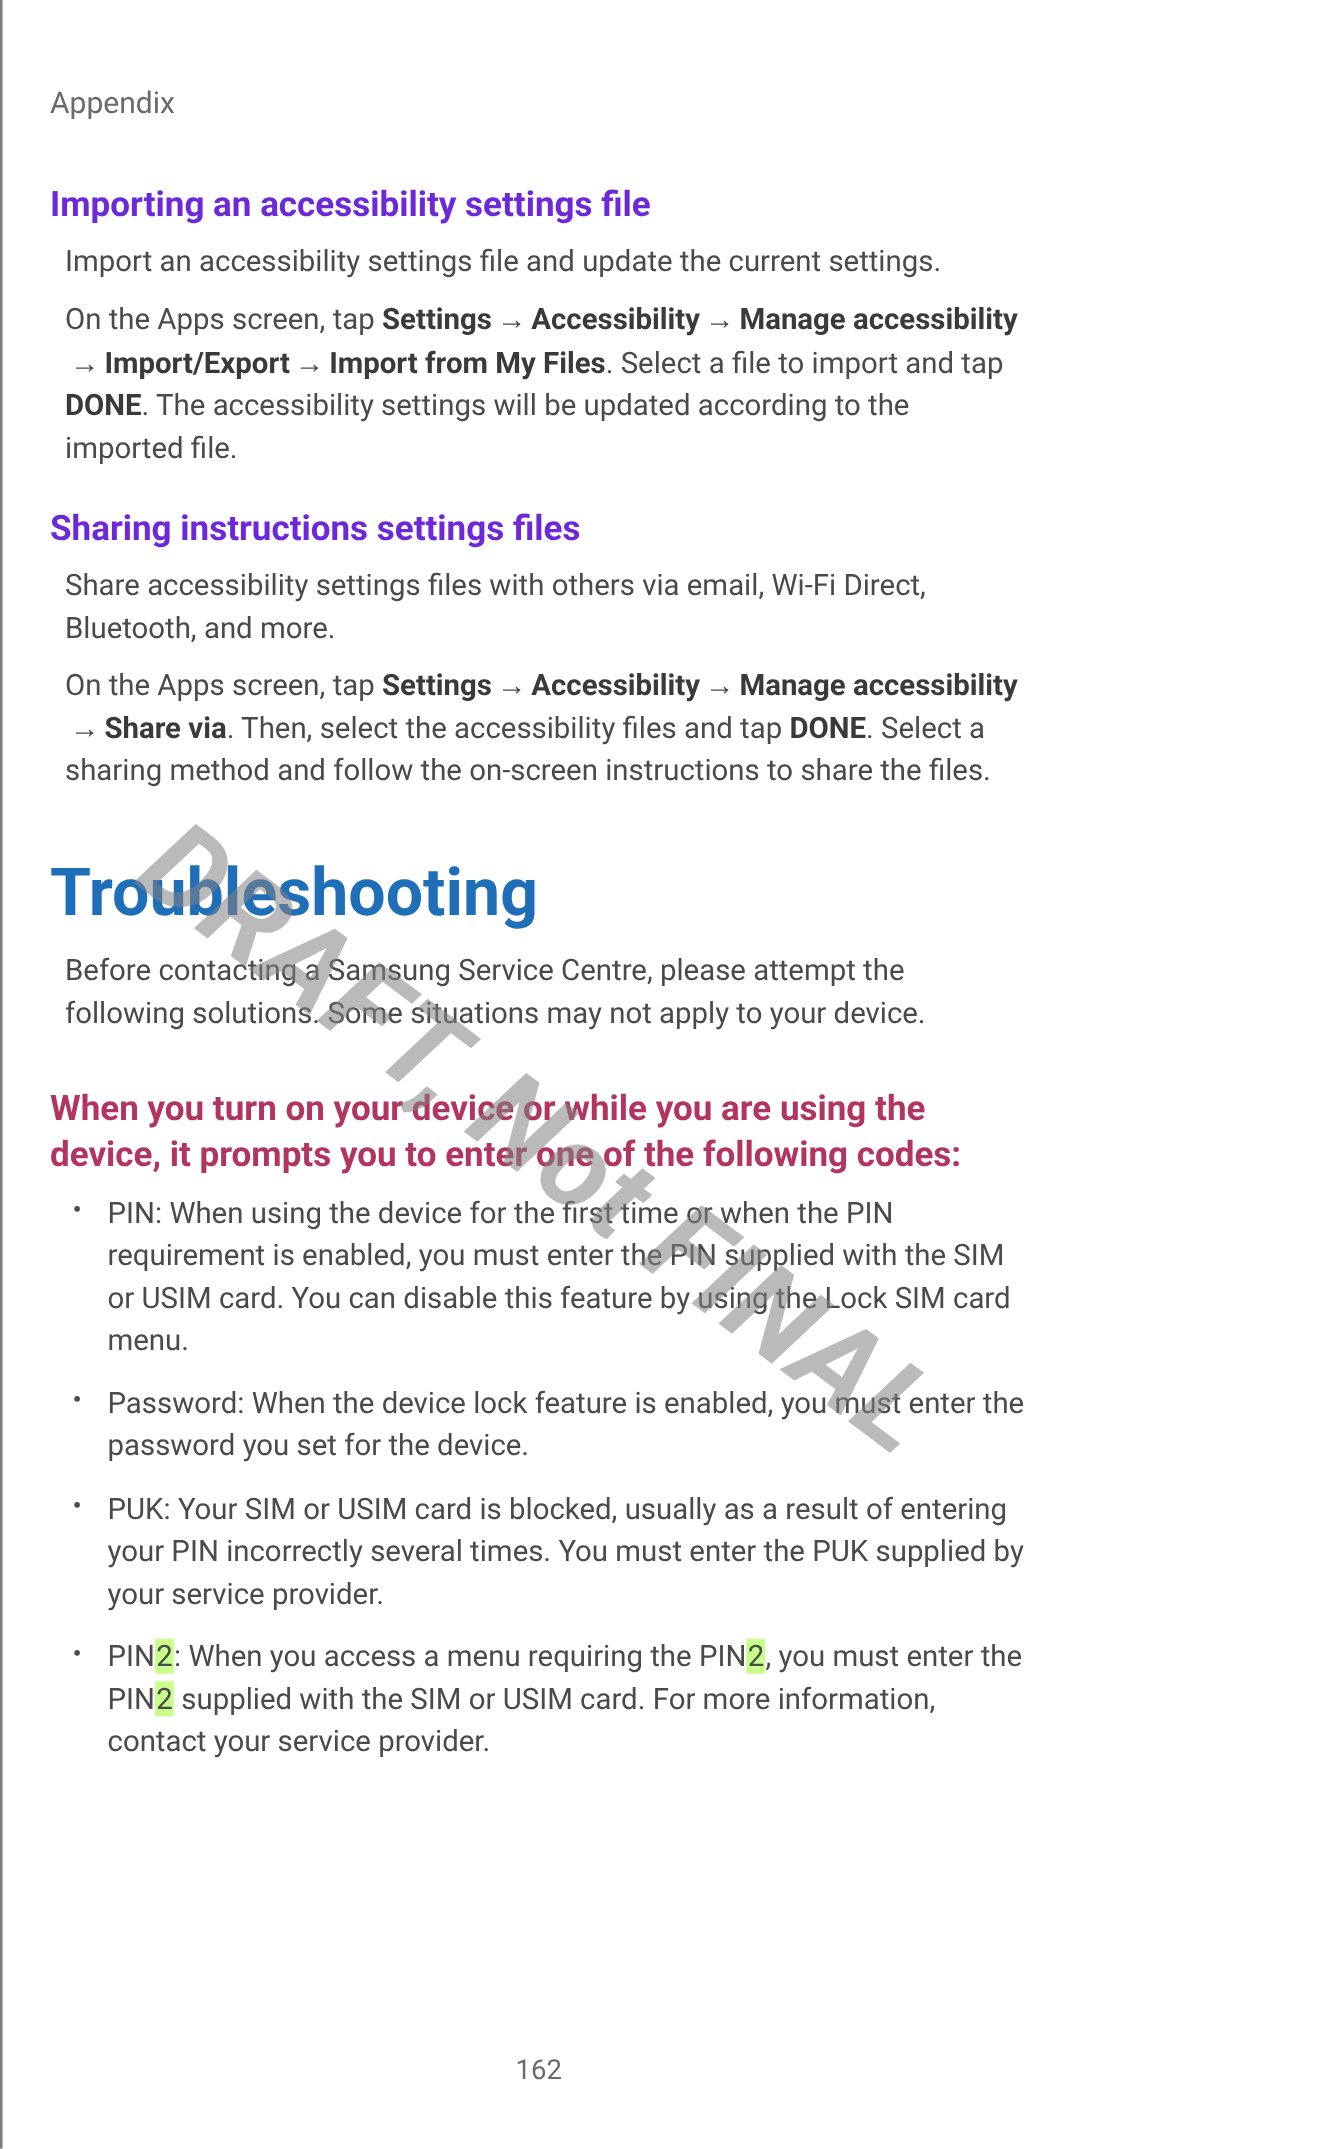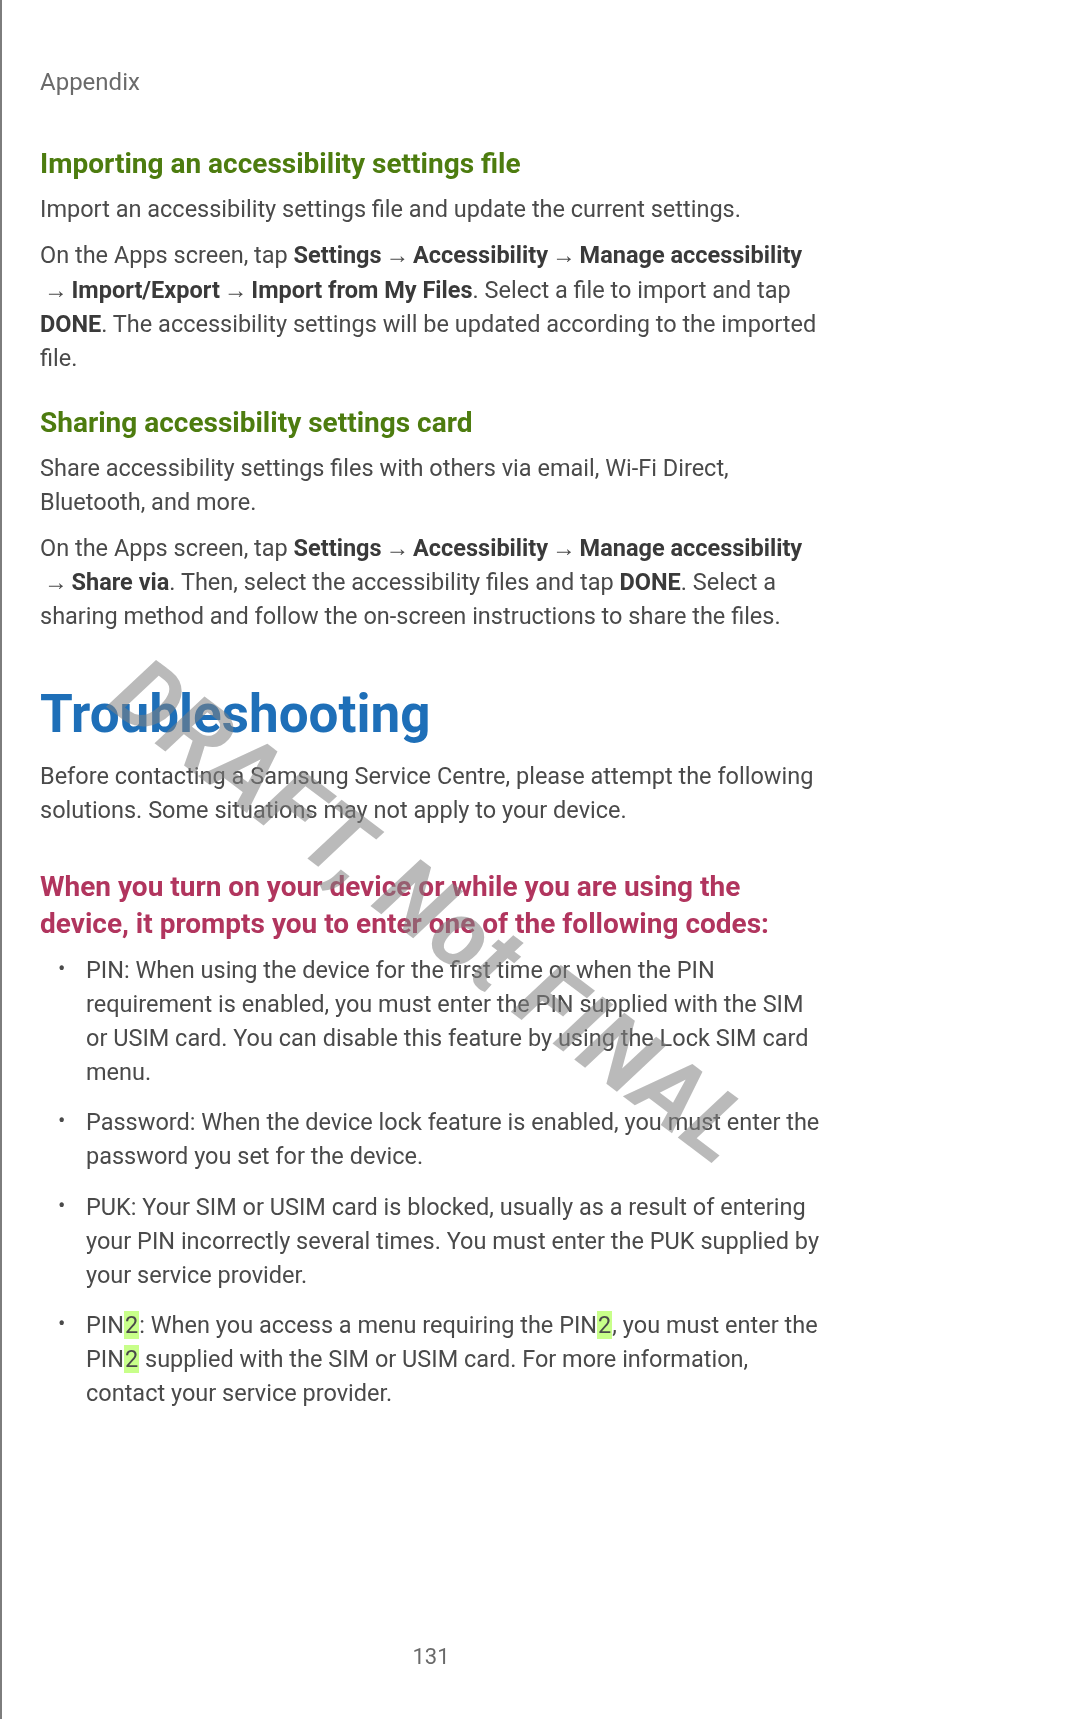--- a/index.html
+++ b/index.html
@@ -27,29 +27,29 @@
   }
   .header {
     font-size: 24px;
     color: #6a6a6a;
     margin-bottom: 50px;
     font-weight: 400;
   }
   .h3 {
     font-size: 28px;
     font-weight: 700;
-    color: #4d7c0f;
+    color: #6d28d9;
     margin: 30px 0 10px 0;
     line-height: 1.3;
   }
   .body-text {
     font-size: 23.5px;
     line-height: 1.45;
     color: #4a4a4a;
-    margin: 6px 0 12px 0;
+    margin: 6px 0 12px 12px;
   }
   .bold { font-weight: 700; color: #3a3a3a; }
   .arrow { display:inline-block; padding: 0 4px; }
   .h1-color {
     font-size: 53px;
     font-weight: 700;
     color: #1e6fb8;
     margin: 50px 0 14px 0;
   }
   .h2-color {
@@ -114,21 +114,21 @@
   <div class="left-rule"></div>
 
   <div class="header">Appendix</div>
 
   <div class="h3">Importing an accessibility settings file</div>
   <div class="body-text">Import an accessibility settings file and update the current settings.</div>
   <div class="body-text">
     <span>On the Apps screen, tap </span><span class="bold">Settings</span><span class="arrow"> → </span><span class="bold">Accessibility</span><span class="arrow"> → </span><span class="bold">Manage accessibility</span><span class="arrow"> → </span><span class="bold">Import/Export</span><span class="arrow"> → </span><span class="bold">Import from My Files</span><span>. Select a file to import and tap </span><span class="bold">DONE</span><span>. The accessibility settings will be updated according to the imported file.</span>
   </div>
 
-  <div class="h3">Sharing accessibility settings card</div>
+  <div class="h3">Sharing instructions settings files</div>
   <div class="body-text">Share accessibility settings files with others via email, Wi-Fi Direct, Bluetooth, and more.</div>
   <div class="body-text">
     <span>On the Apps screen, tap </span><span class="bold">Settings</span><span class="arrow"> → </span><span class="bold">Accessibility</span><span class="arrow"> → </span><span class="bold">Manage accessibility</span><span class="arrow"> → </span><span class="bold">Share via</span><span>. Then, select the accessibility files and tap </span><span class="bold">DONE</span><span>. Select a sharing method and follow the on-screen instructions to share the files.</span>
   </div>
 
   <div class="h1-color">Troubleshooting</div>
   <div class="body-text">Before contacting a Samsung Service Centre, please attempt the following solutions. Some situations may not apply to your device.</div>
 
   <div class="h2-color">When you turn on your device or while you are using the device, it prompts you to enter one of the following codes:</div>
 
@@ -136,14 +136,14 @@
     <li>PIN: When using the device for the first time or when the PIN requirement is enabled, you must enter the PIN supplied with the SIM or USIM card. You can disable this feature by using the Lock SIM card menu.</li>
     <li>Password: When the device lock feature is enabled, you must enter the password you set for the device.</li>
     <li>PUK: Your SIM or USIM card is blocked, usually as a result of entering your PIN incorrectly several times. You must enter the PUK supplied by your service provider.</li>
     <li>
       <span>PIN</span><span class="hl">2</span><span>: When you access a menu requiring the PIN</span><span class="hl">2</span><span>, you must enter the PIN</span><span class="hl">2</span><span> supplied with the SIM or USIM card. For more information, contact your service provider.</span>
     </li>
   </ul>
 
   <div class="watermark">DRAFT, Not FINAL</div>
 
-  <div class="page-number">131</div>
+  <div class="page-number">162</div>
 </div>
 
 </body></html>

